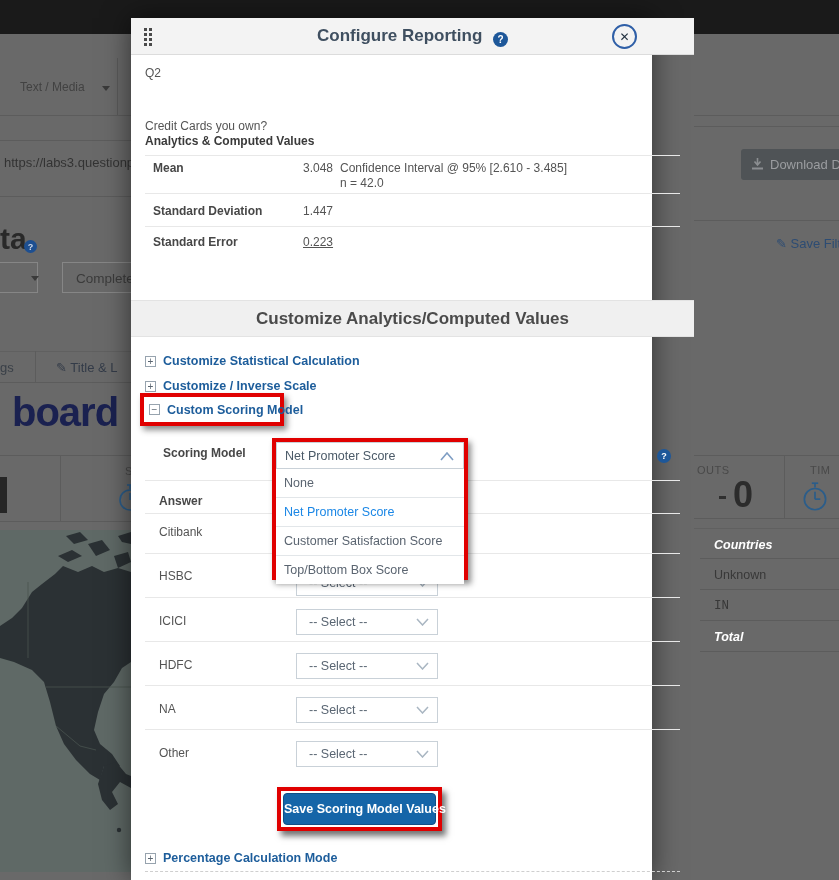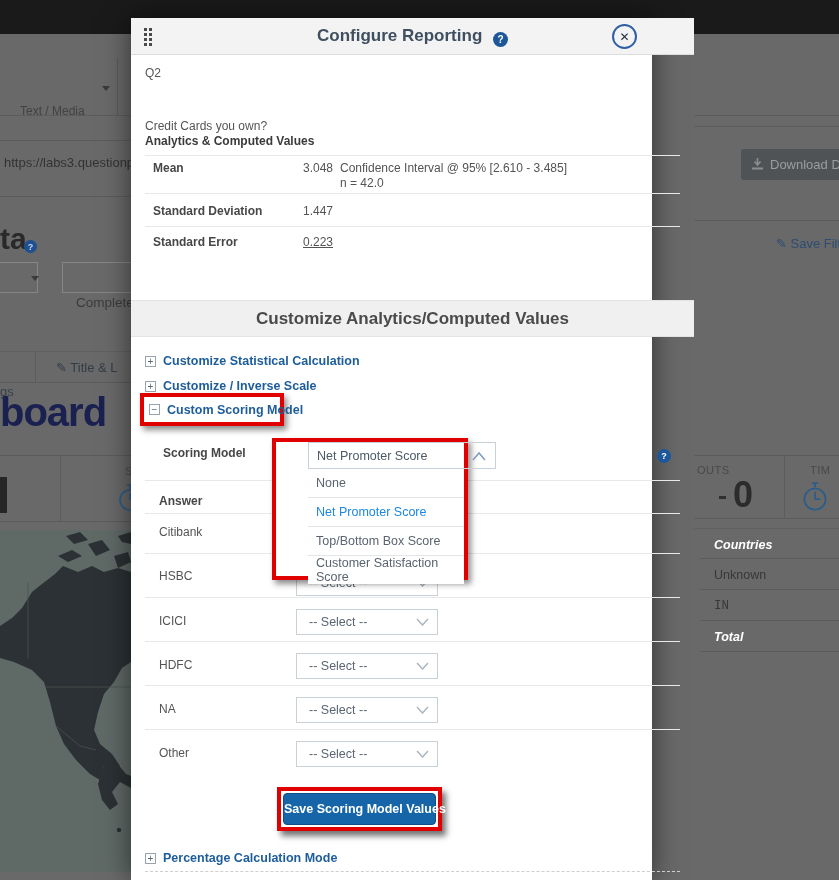--- a/index.html
+++ b/index.html
@@ -5,21 +5,21 @@
   html,body{margin:0;padding:0;}
   #root{position:relative;width:839px;height:880px;background:#696969;overflow:hidden;
         font-family:"Liberation Sans","DejaVu Sans",sans-serif;}
   .abs{position:absolute;}
   .hline{position:absolute;height:1px;background:#5c5c5c;}
   .mline{position:absolute;height:1px;background:#e8e8e8;}
   .vline{position:absolute;width:1px;background:#5c5c5c;}
 
   
   #topbar{left:0;top:0;width:839px;height:34px;background:#1a1a1a;}
-  .bg-txt{color:#424242;font-size:12px;white-space:nowrap;margin-top:24px;}
+  .bg-txt{color:#424242;font-size:12px;white-space:nowrap;}
   .caret-down{display:inline-block;width:0;height:0;border-left:4px solid transparent;
       border-right:4px solid transparent;border-top:5px solid #3a3a3a;margin-left:6px;}
   #dl-btn{left:741px;top:149px;width:104px;height:31px;background:#4f5356;border-radius:3px;
       color:#9b9da0;font-size:13px;line-height:31px;padding-left:10px;box-sizing:border-box;
       white-space:nowrap;overflow:hidden;}
   .dim-link{color:#2d4c73;font-size:13px;white-space:nowrap;}
   .dim-box{position:absolute;border:1px solid #868686;box-sizing:border-box;}
   .tile-lbl{color:#494949;font-size:11px;letter-spacing:.5px;white-space:nowrap;}
   .geo-txt{font-size:12.5px;color:#383838;white-space:nowrap;}
   .geo-bold{font-weight:bold;color:#ffffff;font-style:italic;}
@@ -87,21 +87,21 @@
 
   <div class="hline" style="left:0;top:351px;width:131px;background:#606060;"></div>
   <div class="hline" style="left:0;top:382px;width:131px;"></div>
   <div class="vline" style="left:35px;top:351px;height:31px;"></div>
   <span class="bg-txt abs" style="left:0;top:360px;font-size:13px;color:#3a4048;">gs</span>
   <div class="abs" style="left:56px;top:360px;white-space:nowrap;color:#333b48;font-size:13px;">
     <span>✎</span>
     <span>Title &amp; L</span>
   </div>
 
-  <div class="abs" style="left:0;top:390px;font-size:40px;font-weight:bold;color:#1a2150;letter-spacing:-1px;">board</div>
+  <div class="abs" style="left:0;top:390px;font-size:40px;font-weight:bold;color:#1a2150;letter-spacing:-1px;padding-left:12px;">board</div>
 
   <div class="hline" style="left:0;top:455px;width:131px;"></div>
   <div class="hline" style="left:0;top:521px;width:131px;"></div>
   <div class="vline" style="left:60px;top:455px;height:66px;"></div>
   <div class="abs" style="left:0;top:477px;width:7px;height:36px;background:#262626;"></div>
   <span class="tile-lbl abs" style="left:125px;top:465px;">S</span>
   <svg class="abs stopwatch" style="left:116px;top:482px;" width="28" height="32" viewBox="0 0 28 32">
     <circle cx="14" cy="18" r="10"></circle>
       <line x1="14" y1="18" x2="14" y2="11"></line>
     <line x1="11" y1="3" x2="17" y2="3"></line>
@@ -262,32 +262,32 @@
         <polyline points="1,1 6.5,7 12,1" fill="none" stroke="#a9b6c2" stroke-width="1.5"></polyline>
         </svg>
     </div>
     <div class="sel" style="left:165px;top:723px;width:142px;">
       <span>-- Select --</span>
       <svg width="13" height="8" viewBox="0 0 13 8">
         <polyline points="1,1 6.5,7 12,1" fill="none" stroke="#a9b6c2" stroke-width="1.5"></polyline>
         </svg>
     </div>
 
-    <div class="redbox" style="left:141px;top:420px;width:196px;height:142px;background:#fff;z-index:5;padding-left:32px;">
+    <div class="redbox" style="left:141px;top:420px;width:196px;height:142px;background:#fff;z-index:5;">
       <div style="position:relative;width:188px;height:27px;border:1px solid #c9d1d8;box-sizing:border-box;
                   display:flex;align-items:center;padding-left:8px;font-size:12.5px;color:#4b5a68;">
         <span>Net Promoter Score</span>
         <svg width="14" height="9" viewBox="0 0 14 9" style="position:absolute;right:9px;top:9px;">
           <polyline points="1,8 7,1 13,8" fill="none" stroke="#7f9ec4" stroke-width="1.6"></polyline>
           </svg>
       </div>
       <div class="opt" style="border-top:none;">None</div>
       <div class="opt sel-opt">Net Promoter Score</div>
+      <div class="opt">Customer Satisfaction Score</div>
       <div class="opt">Top/Bottom Box Score</div>
-      <div class="opt">Customer Satisfaction Score</div>
     </div>
 
     <div class="redbox" style="left:146px;top:769px;width:165px;height:44px;background:#fff;box-shadow:4px 5px 6px rgba(0,0,0,.55);"></div>
     <div class="abs" id="savebtn">Save Scoring Model Values</div>
 
     <div class="abs sec-link" style="left:14px;top:833px;">
       <span class="exp-ic">+</span>
       <span>Percentage Calculation Mode</span>
     </div>
     <div class="abs dash-sep"></div>

